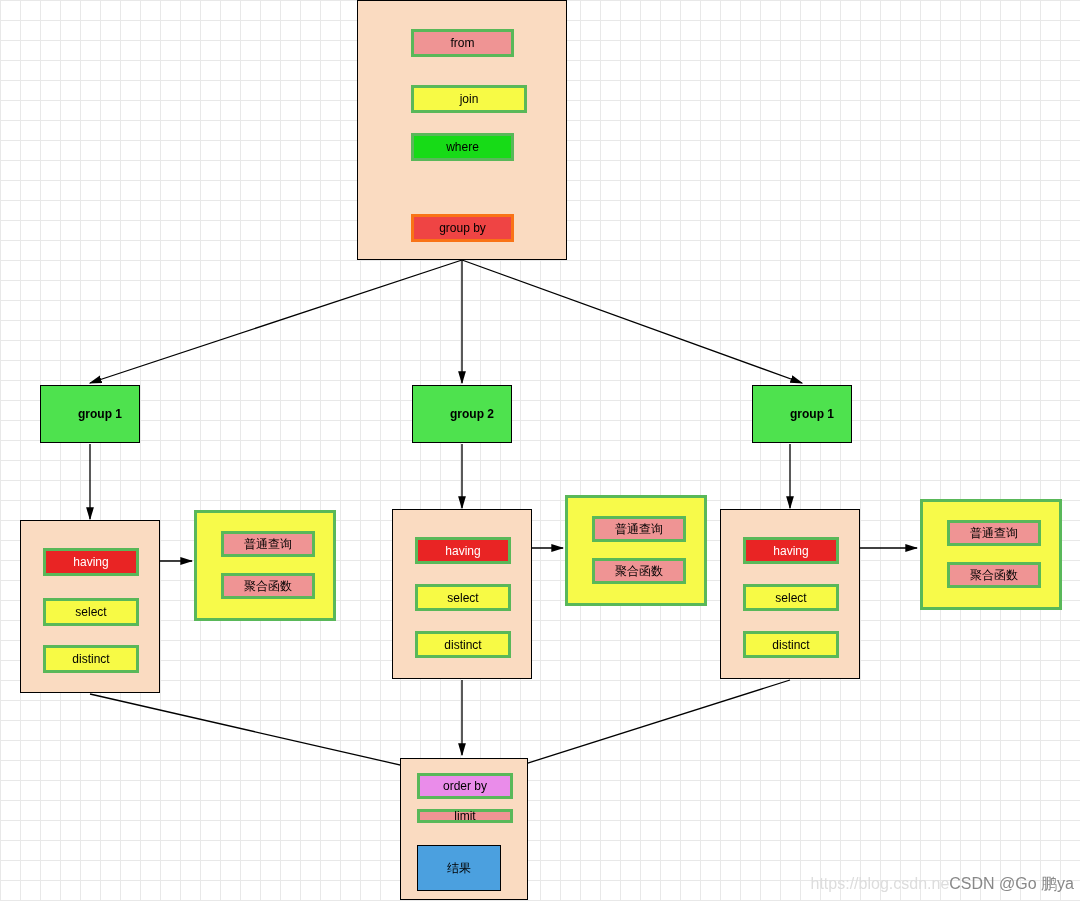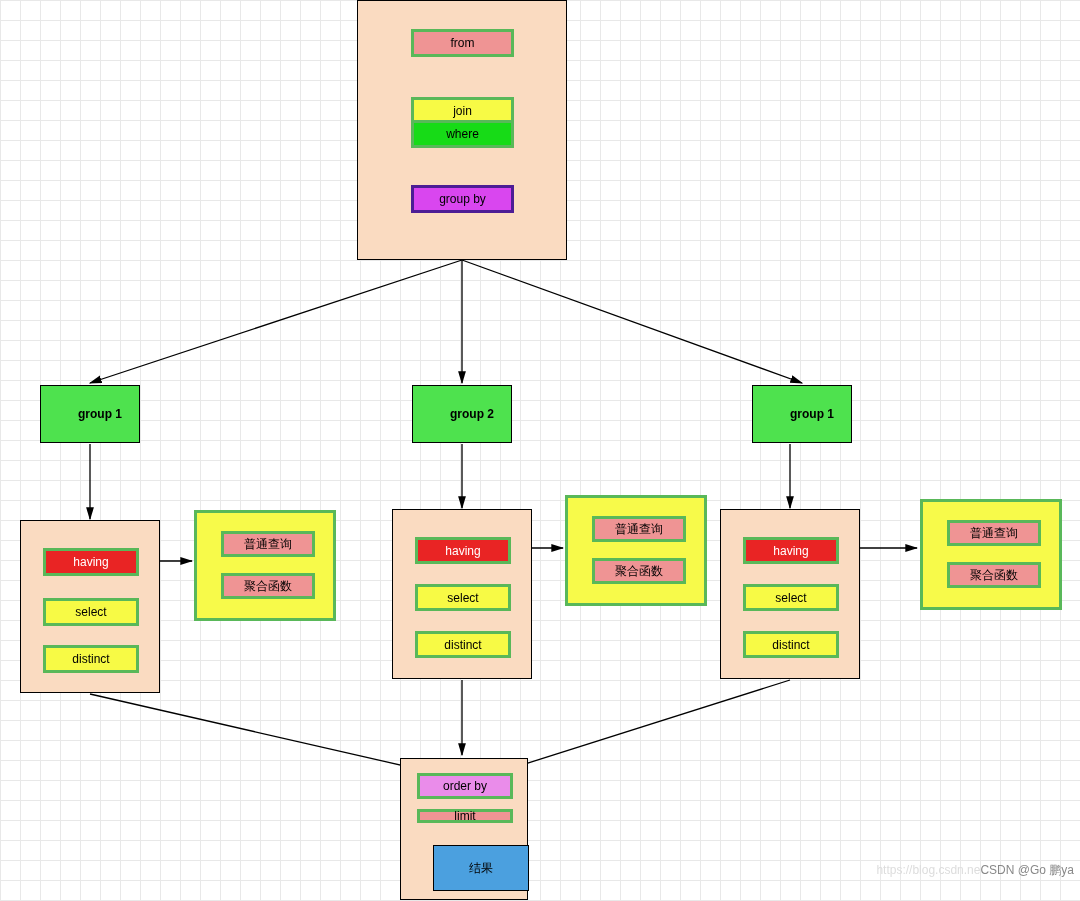--- a/index.html
+++ b/index.html
@@ -33,31 +33,31 @@
     text-align: center;
     display: flex;
     align-items: center;
     justify-content: center;
     font-size: 12px;
     white-space: nowrap;
   }
   .pink   { background: #ef9494; border: 3px solid #59b859; }
   .yellow { background: #f7fa45; border: 3px solid #59b859; }
   .green  { background: #17db17; border: 3px solid #59b859; }
-  .mint   { background: #d946ef; border: 3px solid #4c1d95; }
+  .mint   { background: #ef4444; border: 3px solid #f97316; margin-top: 29px; }
   .green-node { background: #4ee24e; border: 1px solid #000; font-weight: bold; font-size: 12px; padding-left: 20px; }
   .yellow-box { background: #f7fa4a; border: 3px solid #59b859; margin-top: 8px; }
   .red    { background: #e92424; border: 3px solid #59b859; color: #fff; }
   .violet { background: #ea8cea; border: 3px solid #59b859; }
   .blue   { background: #4ba0df; border: 1px solid #000; font-size: 12px; }
   .watermark {
     position: absolute;
     right: 6px;
-    bottom: 22px;
-    font-size: 12px;
+    bottom: 6px;
+    font-size: 16px;
     color: #888;
     margin-top: 24px;
   }
   .watermark .faint { color: #ddd; }
 </style>
 </head>
 <body>
 
 <svg class="arrows">
   <defs>
@@ -78,22 +78,22 @@
   <line x1="510" y1="548" x2="563" y2="548" stroke="#000" stroke-width="1.3" marker-end="url(#ah)"></line>
   <line x1="840" y1="548" x2="917" y2="548" stroke="#000" stroke-width="1.3" marker-end="url(#ah)"></line>
 
   <line x1="90" y1="694" x2="422" y2="770" stroke="#000" stroke-width="1.3" marker-end="url(#ah)"></line>
   <line x1="462" y1="680" x2="462" y2="755" stroke="#000" stroke-width="1.3" marker-end="url(#ah)"></line>
   <line x1="790" y1="680" x2="506" y2="770" stroke="#000" stroke-width="1.3" marker-end="url(#ah)"></line>
 </svg>
 
 <div class="box" style="left:357px; top:0px; width:210px; height:260px;">
   <div class="item pink" style="left:53px; top:28px; width:103px; height:28px;">from</div>
-  <div class="item yellow" style="left:53px; top:96px; width:103px; height:28px;">join</div>
-  <div class="item green" style="left:53px; top:119px; width:103px; height:28px;">where</div>
+  <div class="item yellow" style="left:53px; top:84px; width:116px; height:28px;">join</div>
+  <div class="item green" style="left:53px; top:132px; width:103px; height:28px;">where</div>
   <div class="item mint" style="left:53px; top:184px; width:103px; height:28px;">group by</div>
 </div>
 
 <div class="item green-node" style="left:40px;  top:385px; width:100px; height:58px;">group 1</div>
 <div class="item green-node" style="left:412px; top:385px; width:100px; height:58px;text-align:center;">group 2</div>
 <div class="item green-node" style="left:752px; top:385px; width:100px; height:58px;">group 1</div>
 
 <div class="box" style="left:20px; top:520px; width:140px; height:173px;">
   <div class="item red" style="left:22px; top:27px;  width:96px; height:28px;">having</div>
   <div class="item yellow" style="left:22px; top:77px;  width:96px; height:28px;">select</div>
@@ -123,18 +123,18 @@
 </div>
 
 <div class="yellow-box" style="position:absolute; left:920px; top:491px; width:142px; height:111px;">
   <div class="item pink" style="left:24px; top:18px; width:94px; height:26px;">普通查询</div>
   <div class="item pink" style="left:24px; top:60px; width:94px; height:26px;">聚合函数</div>
 </div>
 
 <div class="box" style="left:400px; top:758px; width:128px; height:142px;padding-left:20px;">
   <div class="item violet" style="left:16px; top:14px; width:96px; height:26px;">order by</div>
   <div class="item pink" style="left:16px; top:50px; width:96px; height:14px;">limit</div>
-  <div class="item blue" style="left:16px; top:86px; width:96px; height:46px;margin-left:16px;">结果</div>
+  <div class="item blue" style="left:16px; top:86px; width:84px; height:46px;">结果</div>
 </div>
 
 <div class="watermark">
   <span class="faint">https://blog.csdn.ne</span><span>CSDN @Go 鹏ya</span>
 </div>
 
 </body></html>

